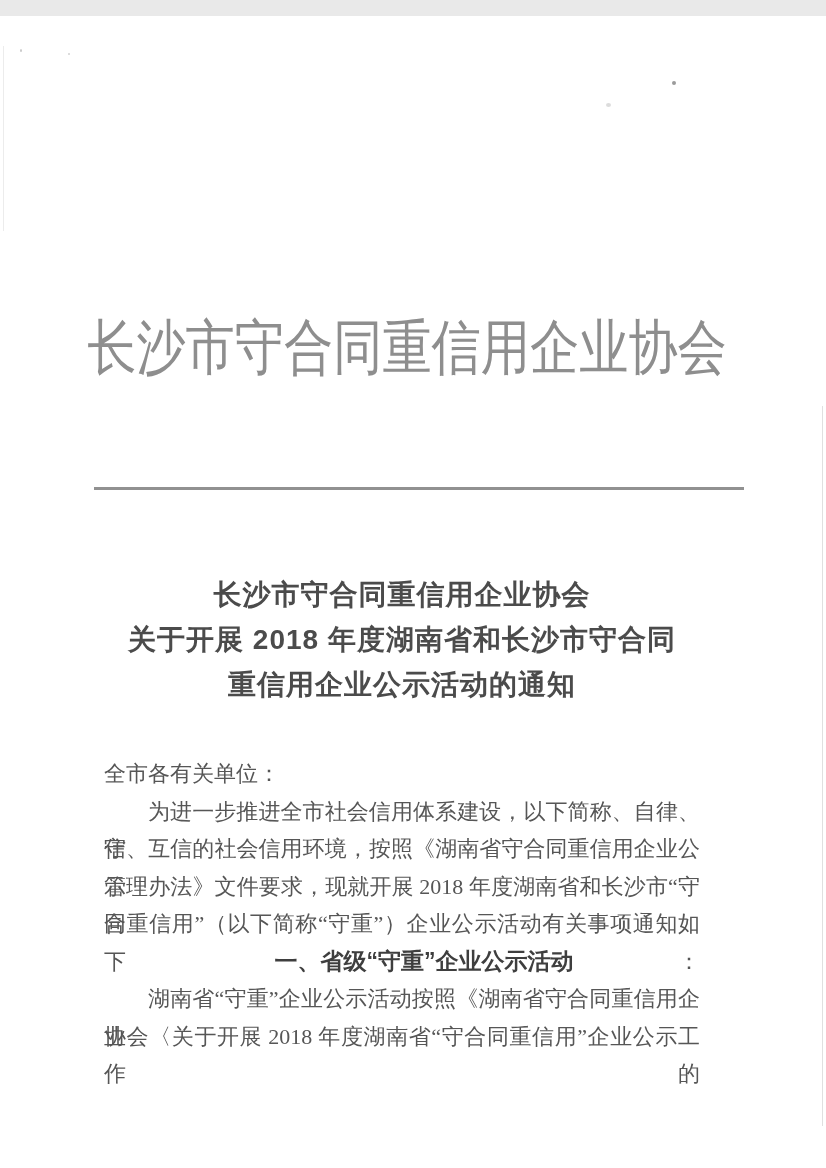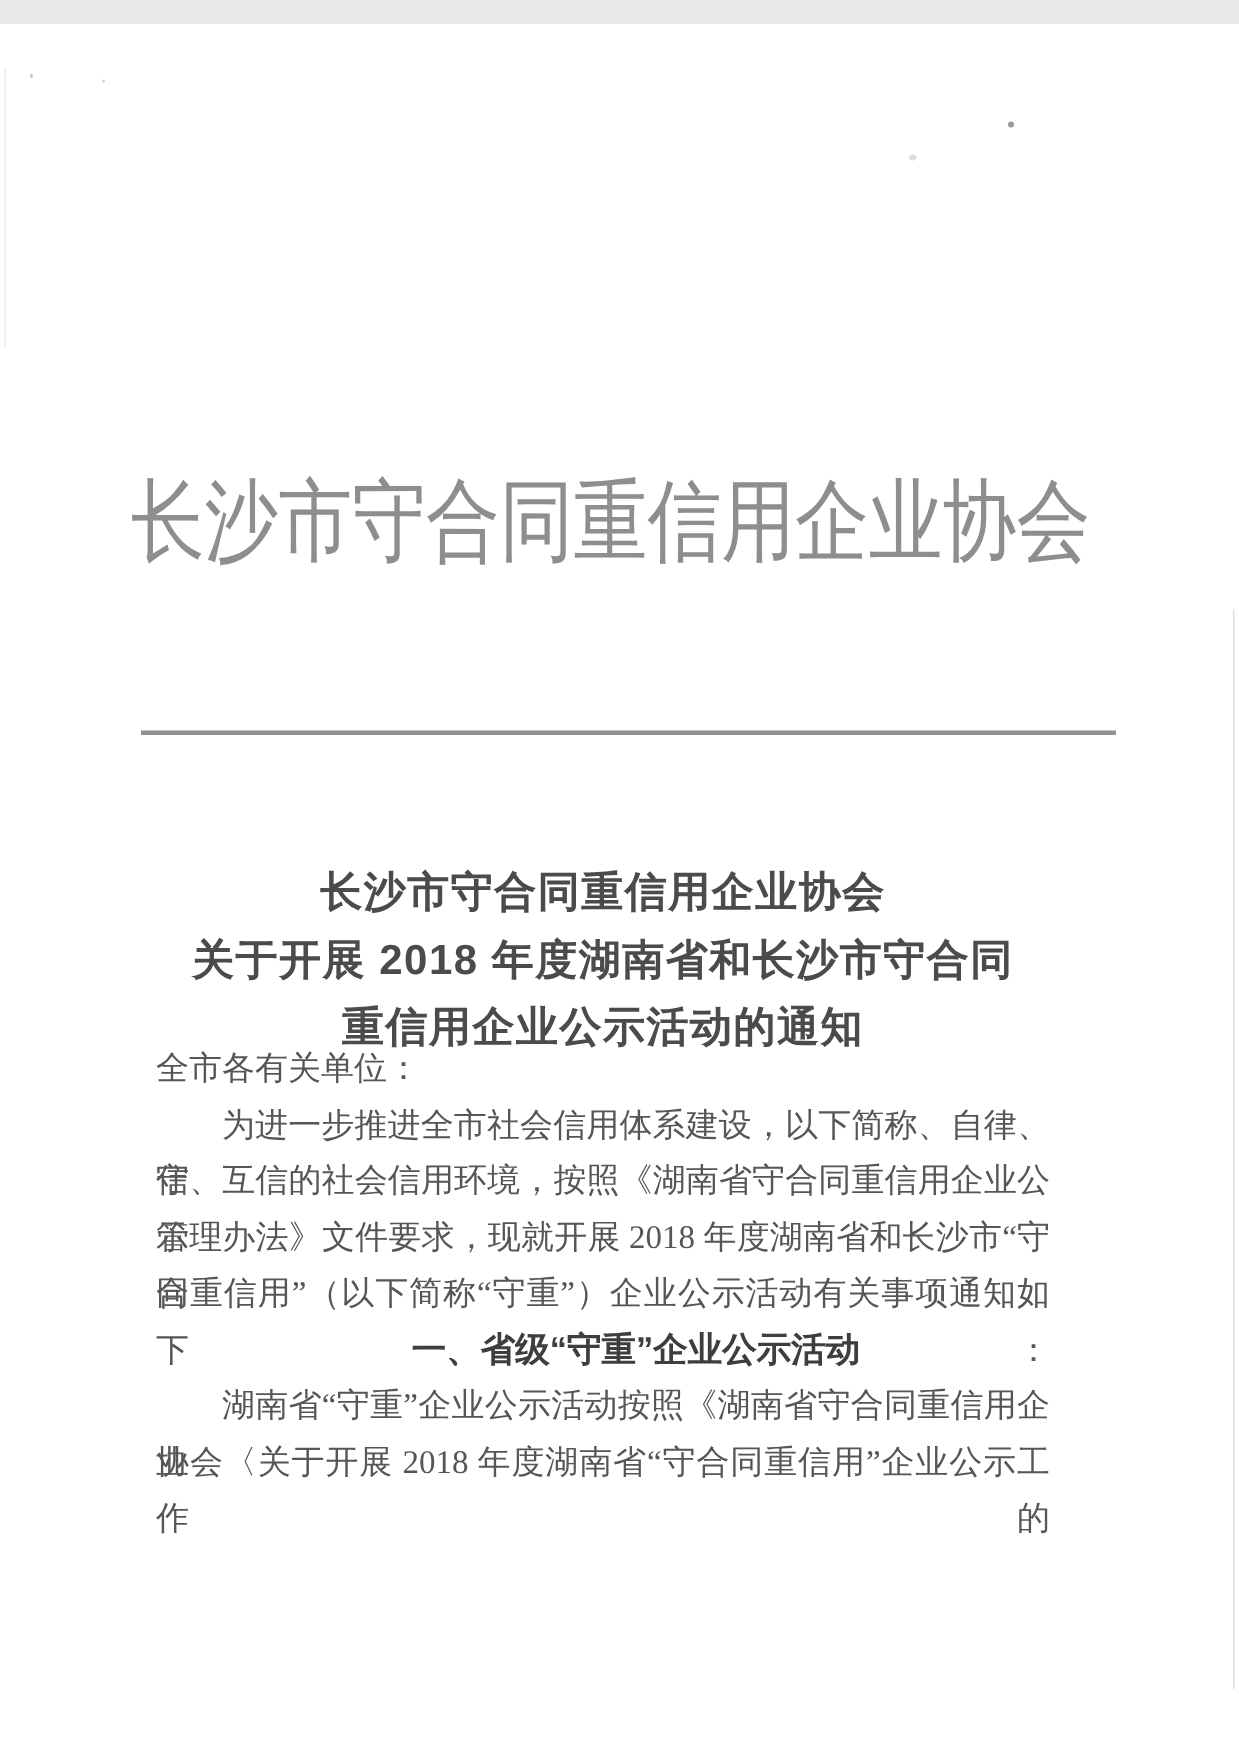--- a/index.html
+++ b/index.html
@@ -48,21 +48,21 @@
   }
   .notice-title {
     position: absolute; left: 0; top: 556px; width: 804px;
     text-align: center;
     font-family: "Liberation Sans", "DejaVu Sans", sans-serif;
     font-weight: bold;
     font-size: 28px; line-height: 45px;
     color: #4b4b4b; letter-spacing: 1px;
   }
   .body-block {
-    position: absolute; left: 104px; top: 677px; width: 596px;
+    position: absolute; left: 104px; top: 739px; width: 596px;
     font-size: 22px; color: #565656;
   }
   .ln {
     height: 37.5px; line-height: 37.5px;
     white-space: nowrap;
   }
   .ln.fill {
     white-space: normal;
     text-align: justify;
     text-align-last: justify;

